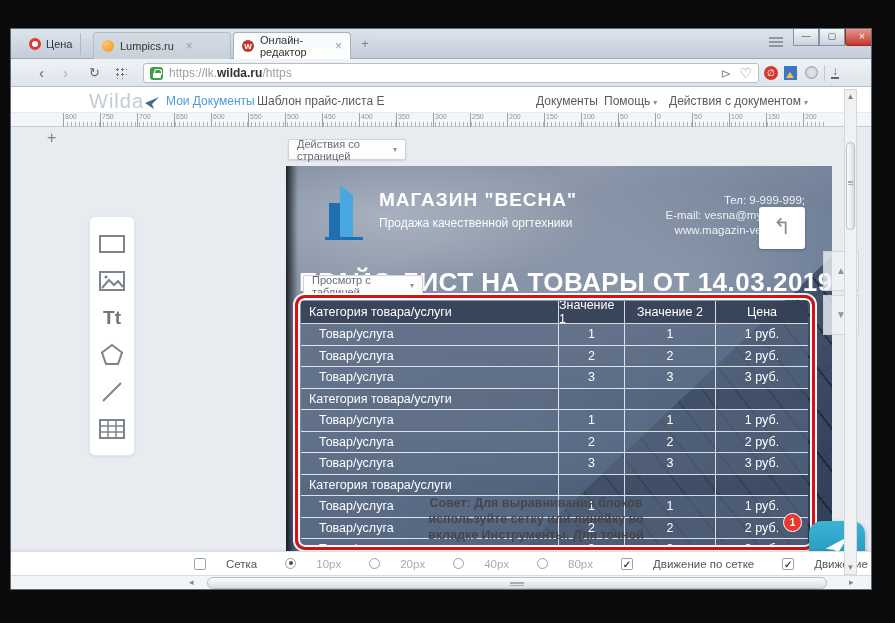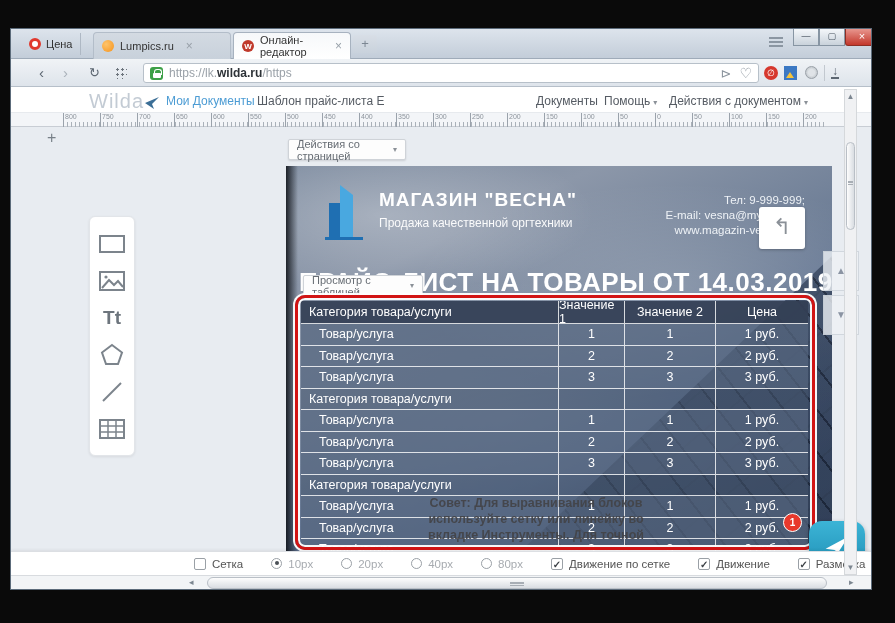--- a/index.html
+++ b/index.html
@@ -105,21 +105,21 @@
   .pcell.c1{width:66px;justify-content:center;}
   .pcell.c2{width:91px;justify-content:center;}
   .pcell.c3{width:92px;justify-content:center;}
   .red-frame{position:absolute;left:284px;top:266px;width:520px;height:255px;border:3px solid #d21414;border-radius:10px;box-shadow:0 0 0 2px rgba(255,255,255,0.95), inset 0 0 0 2px rgba(255,255,255,0.95);z-index:6;pointer-events:none;}
   .tip{position:absolute;left:412px;top:466px;width:226px;text-align:center;font-size:12.5px;line-height:16px;color:rgba(66,66,70,0.9);font-weight:bold;z-index:3;}
   .badge{position:absolute;left:772px;top:484px;width:19px;height:19px;border-radius:50%;background:#e8392c;border:1px solid #fff;color:#fff;font-size:10px;font-weight:bold;text-align:center;line-height:17px;z-index:8;}
   .chat-btn{position:absolute;left:798px;top:492px;width:56px;height:50px;border-radius:13px;background:linear-gradient(#3cb4d6,#1f8fb5);box-shadow:0 2px 5px rgba(0,0,0,0.3);display:flex;align-items:center;justify-content:center;cursor:pointer;z-index:7;}
 
   
   .bottombar{position:absolute;left:0;top:522px;width:100%;height:24px;background:#fff;border-top:1px solid #dcdfe3;box-shadow:0 -1px 3px rgba(0,0,0,0.07);z-index:10;display:flex;align-items:center;gap:28px;padding-left:183px;}
-  .ctrl{display:flex;gap:6px;font-size:11.5px;color:#555;cursor:pointer;white-space:nowrap;}
+  .ctrl{display:flex;gap:20px;font-size:11.5px;color:#555;cursor:pointer;white-space:nowrap;}
   .ctrl.dim{color:#a7abb0;}
   .cb{width:12px;height:12px;border:1px solid #9aa0a6;background:#fff;border-radius:2px;font-size:10px;line-height:11px;text-align:center;color:#3a3f44;font-weight:bold;}
   .radio{width:11px;height:11px;border:1px solid #9aa0a6;background:#fff;border-radius:50%;position:relative;}
   .radio.sel::after{content:"";position:absolute;left:2.5px;top:2.5px;width:4px;height:4px;border-radius:50%;background:#4a5056;}
   .hscroll{position:absolute;left:0;top:546px;width:100%;height:16px;background:#f2f4f6;border-top:1px solid #d8dbdf;z-index:10;}
   .hs-arrow{position:absolute;top:548px;font-size:9px;color:#7c8690;z-index:11;cursor:pointer;}
   .hthumb{position:absolute;left:196px;top:548px;width:620px;height:12px;background:linear-gradient(#fdfdfd,#d9dde2);border:1px solid #b9bfc6;border-radius:6px;z-index:11;cursor:pointer;}
   .hthumb i{display:block;width:14px;margin:4px auto;border-top:1px solid #a8aeb5;border-bottom:3px double #a8aeb5;}
   .vscroll{position:absolute;left:833px;top:60px;width:13px;height:486px;background:#f0f1f3;border:1px solid #d5d8db;z-index:10;}
   .vs-arrow{position:absolute;left:0;width:100%;font-size:8px;color:#7c8690;text-align:center;cursor:pointer;}

